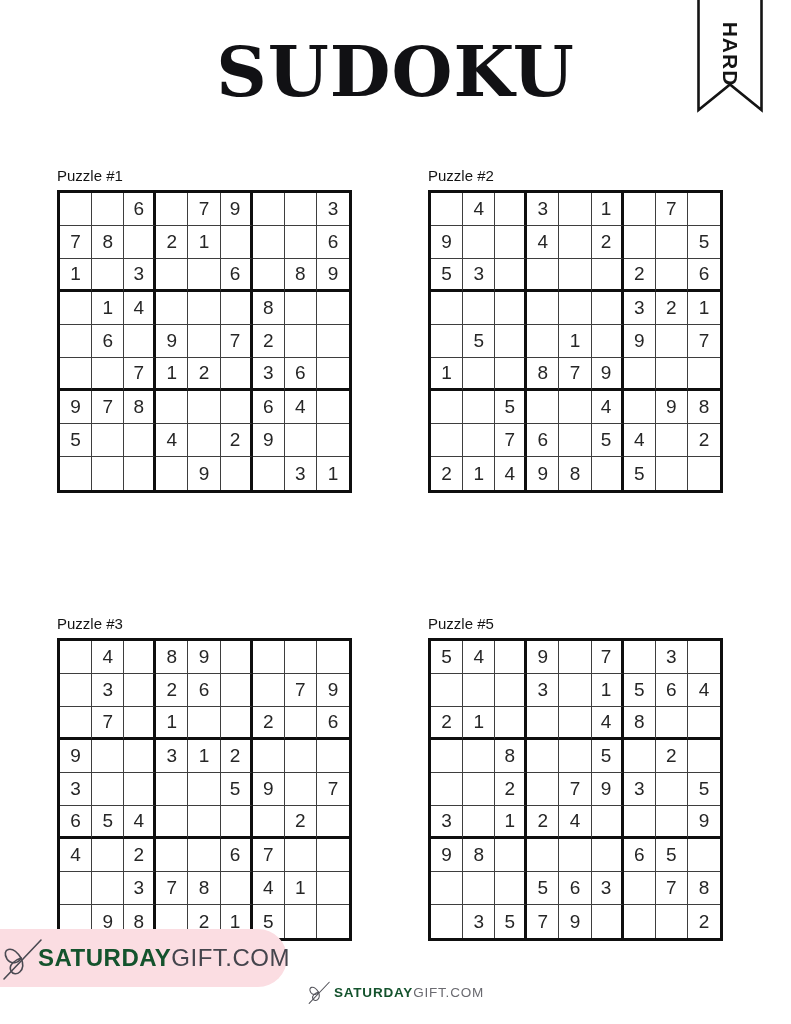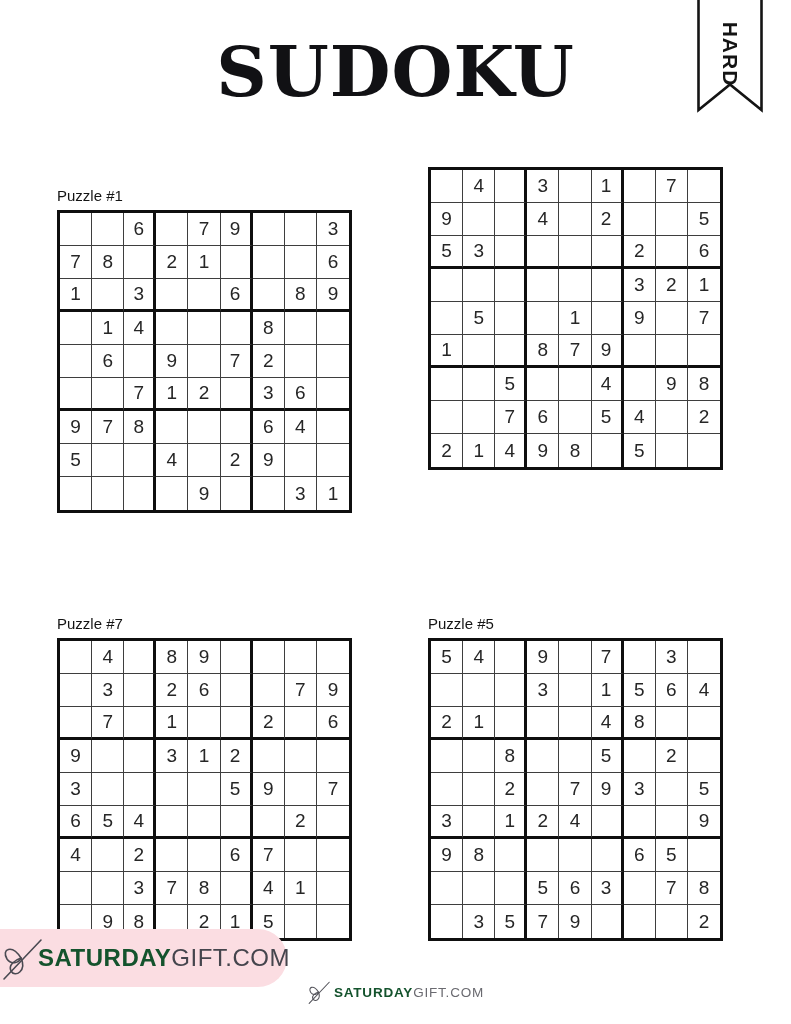--- a/index.html
+++ b/index.html
@@ -72,21 +72,21 @@
     font-size: 19px;
     color: #262626;
     border-right: 1px solid #3e3e3e;
     border-bottom: 1px solid #3e3e3e;
   }
   .cell.vthick { border-right: 3px solid #0f0f0f; }
   .cell.hthick { border-bottom: 3px solid #0f0f0f; }
   .cell.lastcol { border-right: none; }
   .cell.lastrow { border-bottom: none; }
 
-  #puzzle-1 { left: 57px;  top: 167px; margin-top: 20px; }
+  #puzzle-1 { left: 57px;  top: 167px; }
   #puzzle-2 { left: 428px; top: 167px; }
   #puzzle-3 { left: 57px;  top: 615px; }
   #puzzle-4 { left: 428px; top: 615px; }
 
   
   .brand-banner {
     position: absolute;
     left: 0;
     top: 929px;
     width: 287px;
@@ -219,20 +219,21 @@
       <div class="cell lastrow"></div>
       <div class="cell lastrow">9</div>
       <div class="cell vthick lastrow"></div>
       <div class="cell lastrow"></div>
       <div class="cell lastrow">3</div>
       <div class="cell lastcol lastrow">1</div>
     </div>
 </div>
 
 <div class="puzzle" id="puzzle-2">
+  <div class="puzzle-label">Puzzle #2</div>
   <div class="sudoku">
       <div class="cell"></div>
       <div class="cell">4</div>
       <div class="cell vthick"></div>
       <div class="cell">3</div>
       <div class="cell"></div>
       <div class="cell vthick">1</div>
       <div class="cell"></div>
       <div class="cell">7</div>
       <div class="cell lastcol"></div>
@@ -305,21 +306,21 @@
       <div class="cell lastrow">9</div>
       <div class="cell lastrow">8</div>
       <div class="cell vthick lastrow"></div>
       <div class="cell lastrow">5</div>
       <div class="cell lastrow"></div>
       <div class="cell lastcol lastrow"></div>
     </div>
 </div>
 
 <div class="puzzle" id="puzzle-3">
-  <div class="puzzle-label">Puzzle #7</div>
+  <div class="puzzle-label">Puzzle #3</div>
   <div class="sudoku">
       <div class="cell"></div>
       <div class="cell">4</div>
       <div class="cell vthick"></div>
       <div class="cell">8</div>
       <div class="cell">9</div>
       <div class="cell vthick"></div>
       <div class="cell"></div>
       <div class="cell"></div>
       <div class="cell lastcol"></div>

